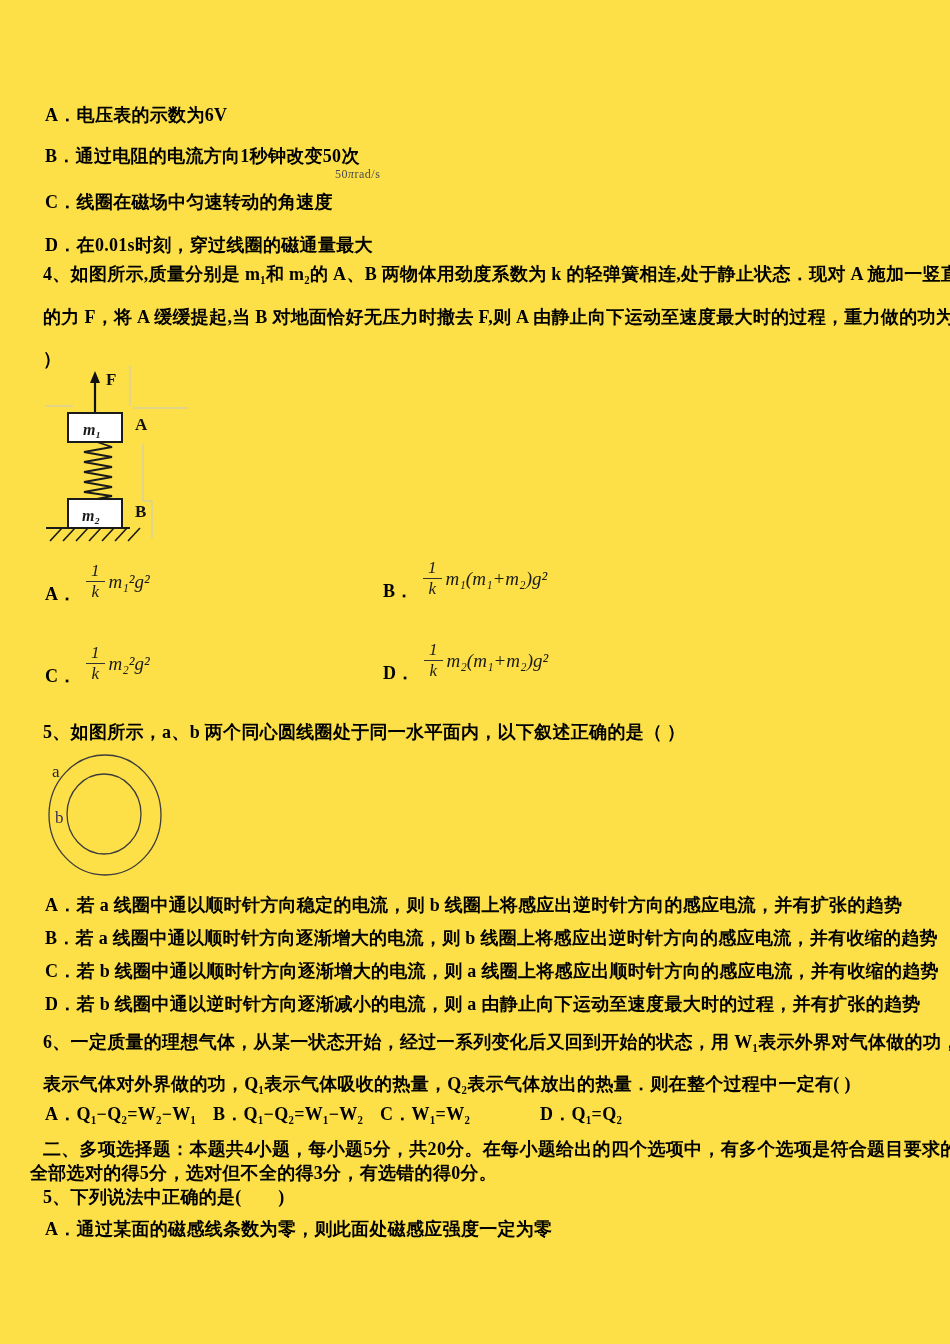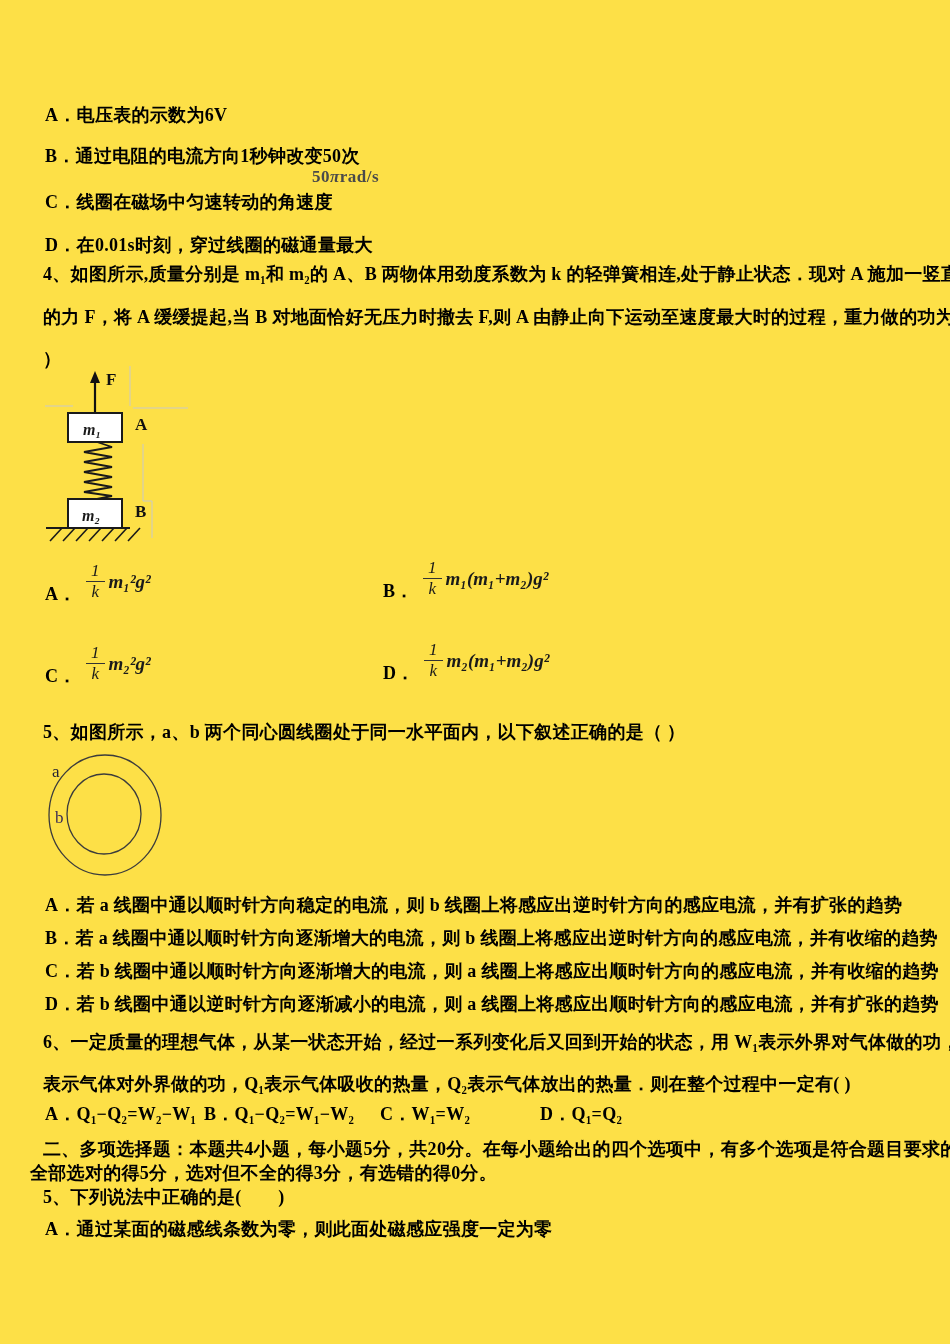--- a/index.html
+++ b/index.html
@@ -3,29 +3,29 @@
 <meta charset="utf-8">
 <style>
   html,body{margin:0;padding:0;background:#fff;}
   #page{
     position:relative;width:950px;height:1344px;background:#fde047;
     font-family:"Liberation Serif","DejaVu Serif",serif;
     color:#000;overflow:hidden;
   }
   .line{position:absolute;white-space:nowrap;font-size:18px;font-weight:700;letter-spacing:.3px;}
   .opt-line{position:absolute;white-space:nowrap;font-size:18px;font-weight:700;letter-spacing:.3px;}
-  .raised-val{position:absolute;white-space:nowrap;font-size:17px;font-weight:700;color:#4a4a4a;letter-spacing:.5px;}
+  .raised-val{position:absolute;white-space:nowrap;font-size:12px;font-weight:400;color:#4a4a4a;letter-spacing:.5px;margin-left:23px;}
   .raised-val .pi{font-style:italic;}
   
   .q4opt{position:absolute;display:flex;align-items:center;font-weight:700;}
   .q4opt .opt-label{font-size:18px;padding-top:26px;margin-right:10px;}
   .frac{display:inline-block;text-align:center;vertical-align:middle;font-weight:400;}
   .frac .num,.frac .den{display:block;font-style:italic;font-size:17px;line-height:20px;padding:0 5px;color:#1a1a1a;}
   .frac .num{border-bottom:1.4px solid #333;}
-  .expr{font-style:italic;font-weight:700;font-size:19px;color:#1a1a1a;margin-left:4px;padding-top:2px;}
+  .expr{font-style:italic;font-weight:400;font-size:19px;color:#1a1a1a;margin-left:4px;padding-top:2px;}
   svg text{font-family:"Liberation Serif","DejaVu Serif",serif;}
 </style>
 </head>
 <body>
 
 <div id="page">
 
   <div class="opt-line" style="left:45px;top:103px"><span>A．</span><span>电压表的示数为6V</span></div>
   <div class="opt-line" style="left:45px;top:144px"><span>B．</span><span>通过电阻的电流方向1秒钟改变50次</span></div>
   <div class="opt-line" style="left:45px;top:190px"><span>C．</span><span>线圈在磁场中匀速转动的角速度</span></div>
@@ -109,26 +109,26 @@
   <svg style="position:absolute;left:38px;top:748px" width="145" height="132" viewBox="0 0 145 132">
     <ellipse cx="67" cy="67" rx="56" ry="60" fill="none" stroke="#3c3c3c" stroke-width="1.3"></ellipse>
     <ellipse cx="66" cy="66" rx="37" ry="40" fill="none" stroke="#3c3c3c" stroke-width="1.3"></ellipse>
     <text x="14" y="29" font-size="17" fill="#232333">a</text>
     <text x="17" y="75" font-size="17" fill="#3a2b55">b</text>
   </svg>
 
   <div class="opt-line" style="left:45px;top:893px"><span>A．</span><span>若 a 线圈中通以顺时针方向稳定的电流，则 b 线圈上将感应出逆时针方向的感应电流，并有扩张的趋势</span></div>
   <div class="opt-line" style="left:45px;top:959px"><span>C．</span><span>若 b 线圈中通以顺时针方向逐渐增大的电流，则 a 线圈上将感应出顺时针方向的感应电流，并有收缩的趋势</span></div>
   <div class="opt-line" style="left:45px;top:926px"><span>B．</span><span>若 a 线圈中通以顺时针方向逐渐增大的电流，则 b 线圈上将感应出逆时针方向的感应电流，并有收缩的趋势</span></div>
-  <div class="opt-line" style="left:45px;top:992px"><span>D．</span><span>若 b 线圈中通以逆时针方向逐渐减小的电流，则 a 线圈上将感应出顺时针方向的感应电流，并有扩张的趋势</span></div>
+  <div class="opt-line" style="left:45px;top:992px"><span>D．</span><span>若 b 线圈中通以逆时针方向逐渐减小的电流，则 a 由静止向下运动至速度最大时的过程，并有扩张的趋势</span></div>
 
   <div class="line" style="left:43px;top:1030px">6、一定质量的理想气体，从某一状态开始，经过一系列变化后又回到开始的状态，用 W₁表示外界对气体做的功，W₂</div>
   <div class="line" style="left:43px;top:1072px">表示气体对外界做的功，Q₁表示气体吸收的热量，Q₂表示气体放出的热量．则在整个过程中一定有( )</div>
   <div class="opt-line" style="left:45px;top:1102px"><span>A．</span><span>Q₁−Q₂=W₂−W₁</span></div>
-  <div class="opt-line" style="left:204px;top:1102px"><span>B．</span><span>Q₁−Q₂=W₁−W₂</span></div>
+  <div class="opt-line" style="left:213px;top:1102px"><span>B．</span><span>Q₁−Q₂=W₁−W₂</span></div>
   <div class="opt-line" style="left:380px;top:1102px"><span>C．</span><span>W₁=W₂</span></div>
   <div class="opt-line" style="left:540px;top:1102px"><span>D．</span><span>Q₁=Q₂</span></div>
 
   <div class="line" style="left:43px;top:1137px">二、多项选择题：本题共4小题，每小题5分，共20分。在每小题给出的四个选项中，有多个选项是符合题目要求的。</div>
   <div class="line" style="left:30px;top:1161px">全部选对的得5分，选对但不全的得3分，有选错的得0分。</div>
 
   <div class="line" style="left:43px;top:1185px">5、下列说法中正确的是(　　)</div>
   <div class="opt-line" style="left:45px;top:1217px"><span>A．</span><span>通过某面的磁感线条数为零，则此面处磁感应强度一定为零</span></div>
 
 </div>

